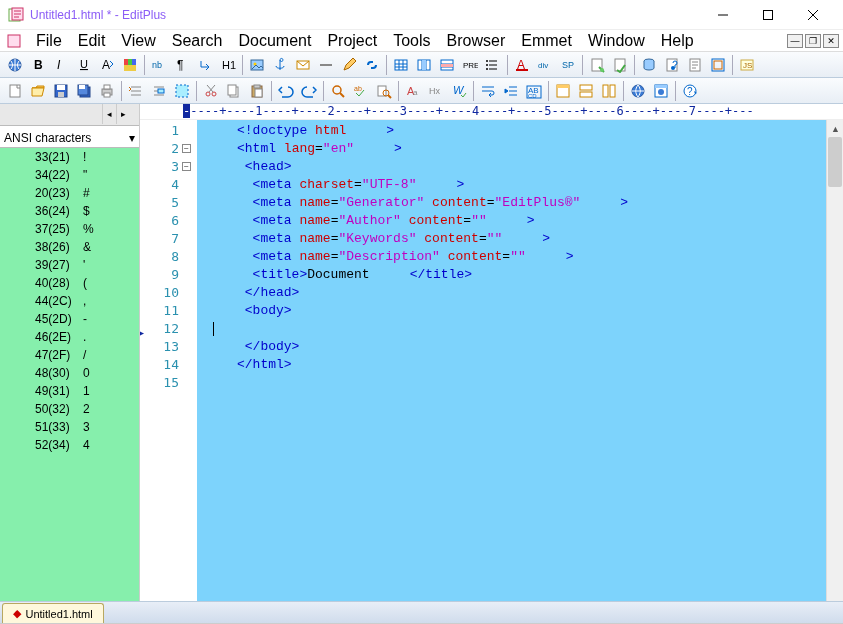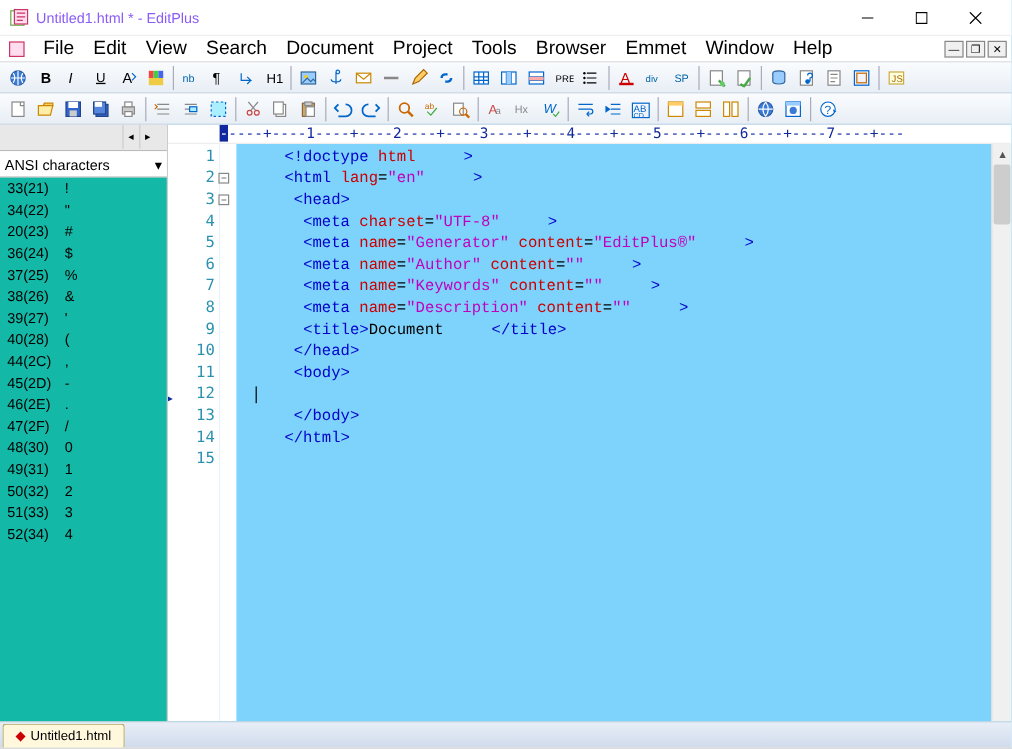--- a/index.html
+++ b/index.html
@@ -21,21 +21,21 @@
 .tb-sep { width: 1px; height: 20px; background: #aab; margin: 0 2px; }
 
 .main-area { display: flex; height: 497px; }
 .sidebar { width: 140px; border-right: 1px solid #ccc; background: #f0f0f0; display: flex; flex-direction: column; }
 .sidebar-tabs { height: 22px; display: flex; border-bottom: 1px solid #bbb; background: #e8e8e8; }
 .sidebar-tab { padding: 3px 8px; font-size: 11px; border-right: 1px solid #bbb; cursor: pointer; background: #fff; margin-top: 48px; }
 .sidebar-tab.inactive { background: #e0e0e0; }
 .sidebar-nav { display: flex; }
 .sidebar-nav-btn { width: 14px; height: 20px; display:flex; align-items:center; justify-content:center; cursor:pointer; font-size: 9px; border-left: 1px solid #ccc; }
 .sidebar-select { height: 22px; padding: 2px 4px; border-bottom: 1px solid #bbb; background: #fff; display: flex; align-items: flex-end; justify-content: space-between; cursor:pointer; }
-.sidebar-list { flex: 1; background: #14b8a6; overflow-y: auto; }
+.sidebar-list { flex: 1; background: #86efac; overflow-y: auto; padding-left: 29px; }
 .sidebar-list-item { padding: 2px 6px; font-size: 12px; display: flex; cursor: pointer; }
 .sidebar-list-item .col1 { width: 48px; }
 .sidebar-list-item .col2 { width: 20px; }
 
 .editor-area { flex: 1; display: flex; flex-direction: column; background: #7dd3fc; position: relative; }
 .ruler { height: 16px; background: #fff; font-family: Consolas, monospace; font-size: 12px; color: #1028a0; padding-left: 43px; white-space: nowrap; overflow: hidden; border-bottom: 1px solid #eee; }
 .editor-body { flex: 1; display: flex; overflow: hidden; }
 .gutter { width: 43px; background: #fff; text-align: right; padding: 2px 4px 0 0; font-family: Consolas, monospace; font-size: 13px; color: #2B91AF; }
 .gutter .ln { height: 18px; line-height: 18px; position: relative; }
 .gutter .fold { position: absolute; right: -12px; top: 4px; width: 9px; height: 9px; border: 1px solid #888; background: #fff; font-size: 8px; line-height: 7px; text-align: center; color: #555; }

